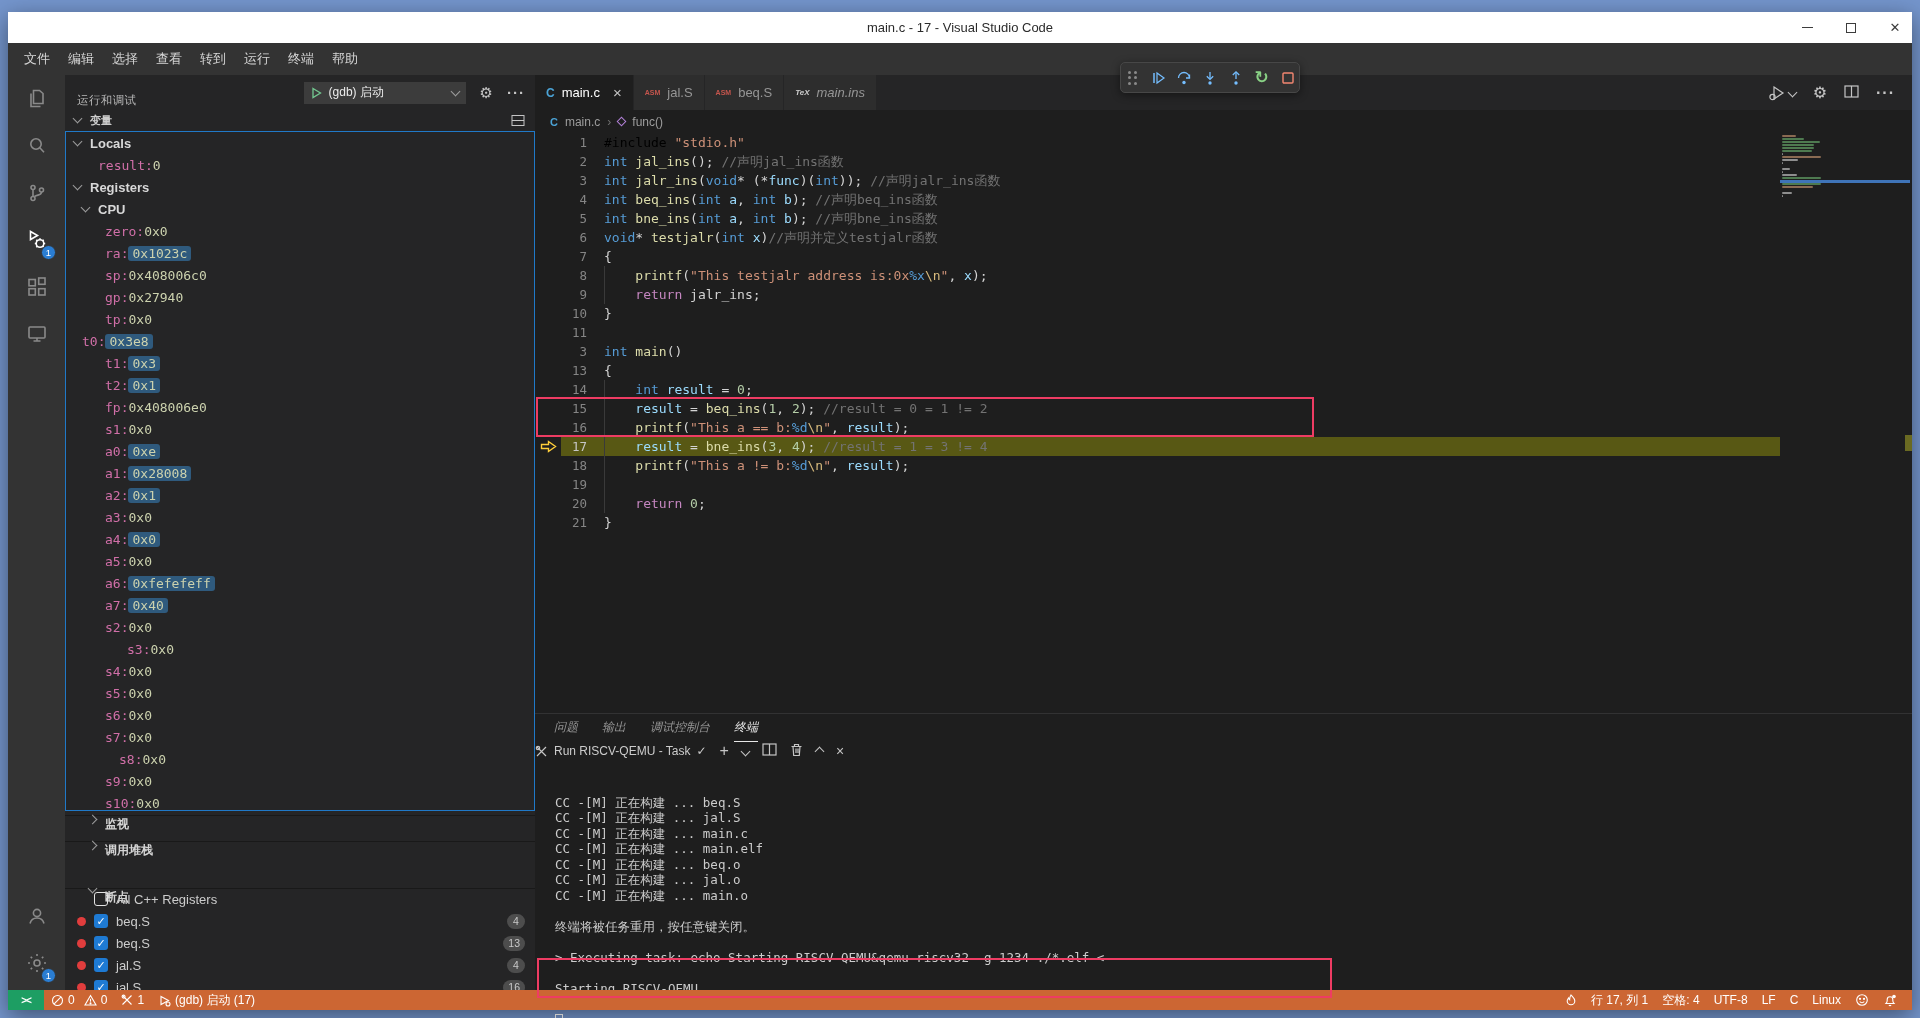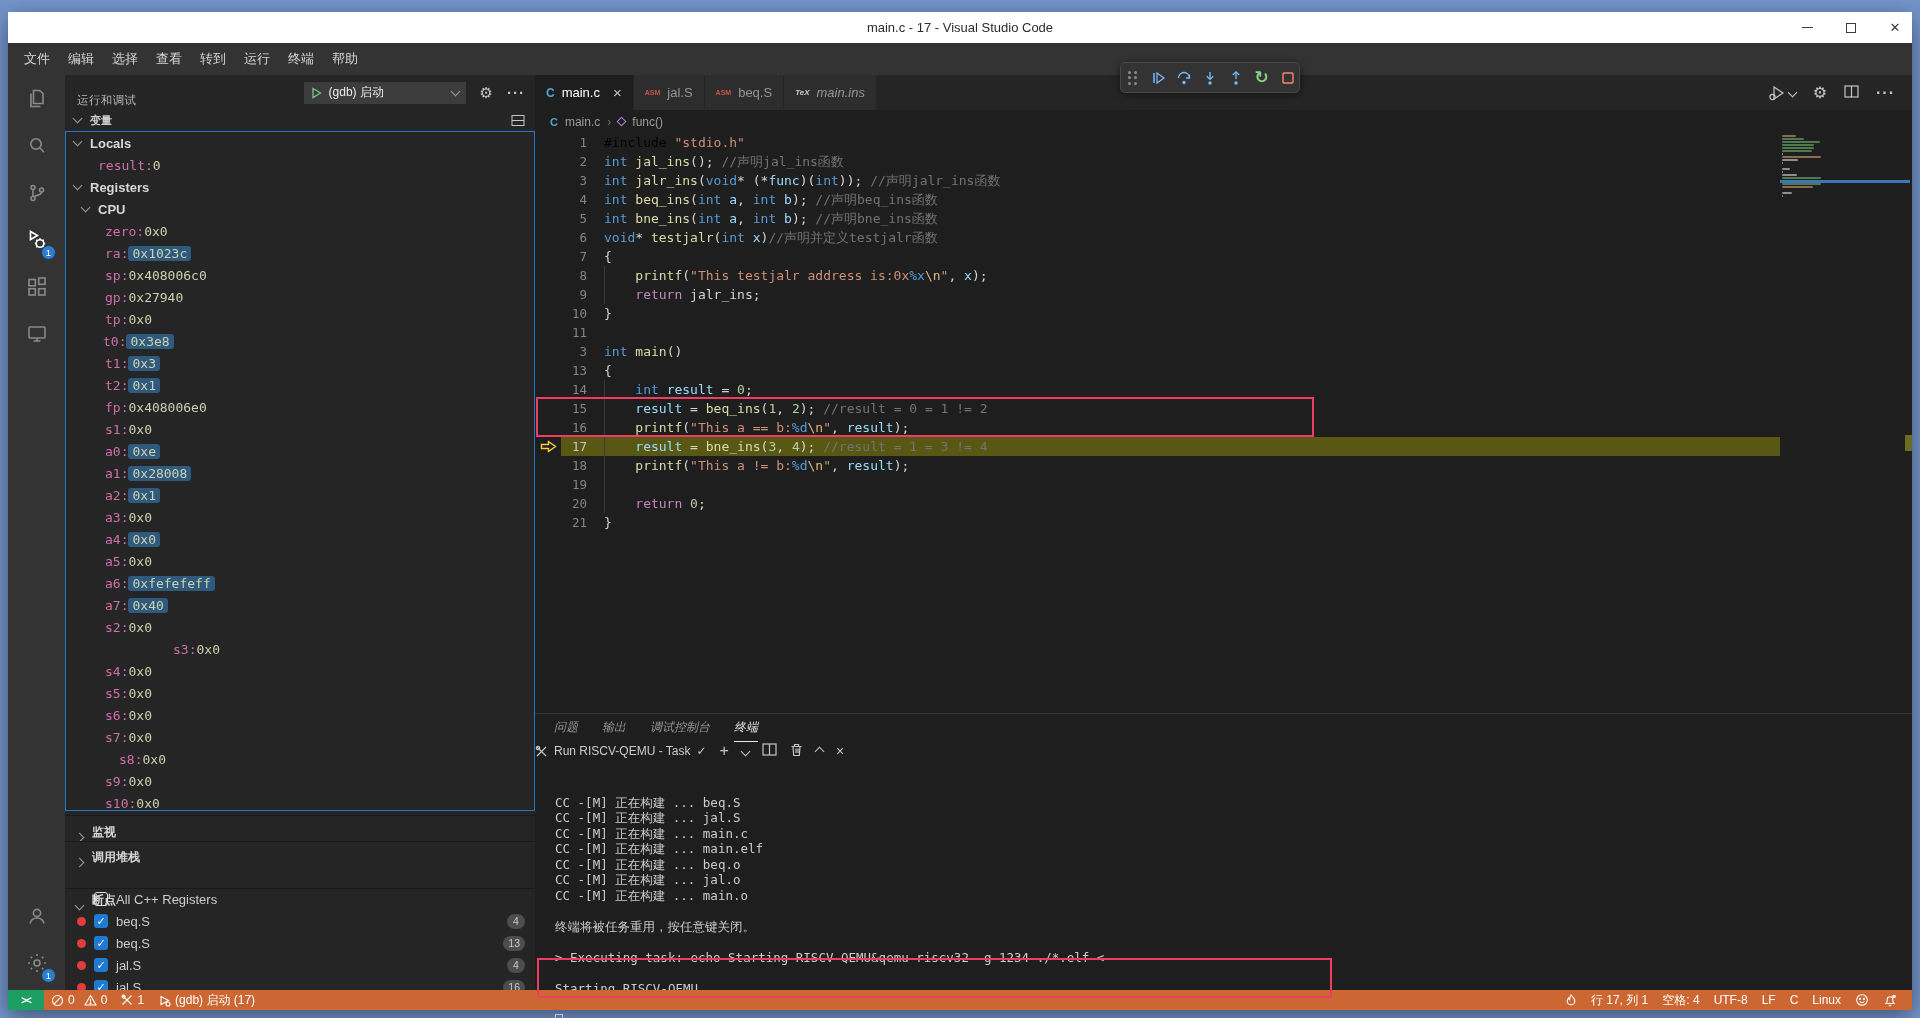--- a/index.html
+++ b/index.html
@@ -48,21 +48,21 @@
   .tree{position:absolute;top:56px;left:0;width:470px;height:680px;border:1px solid #2079c8;
     overflow:hidden;background:#252526;}
   .trow{height:22px;display:flex;align-items:center;font:13px "DejaVu Sans Mono",monospace;color:#cccccc;white-space:pre;}
   .tname{color:#d16fa8;}
   .tval{color:#ccd2ae;}
   .tval.hl{background:#2f5a7d;border-radius:3px;padding:0 4px;}
   .scopelbl{font:bold 13px "Liberation Sans","DejaVu Sans",sans-serif;color:#d8d8d8;}
   .cv{width:7px;height:7px;border-right:1.4px solid #9d9d9d;border-bottom:1.4px solid #9d9d9d;
     display:inline-block;transform:rotate(45deg);margin:-4px 9px 0 0;flex:none;}
   .cv.right{transform:rotate(-45deg);margin:0 9px 0 0;}
-  .sec{position:absolute;left:0;width:470px;display:flex;align-items:flex-end;padding-left:11px;
+  .sec{position:absolute;left:0;width:470px;display:flex;align-items:flex-start;padding-left:24px;
     background:#252526;font:bold 12px "Liberation Sans","DejaVu Sans",sans-serif;color:#d4d4d4;
     border-top:1px solid #191919;}
   #sec-watch{top:740px;height:26px;}
   #sec-callstack{top:766px;height:25px;}
   #sec-break{top:813px;height:21px;border-top:1px solid #191919;}
   #bplist{position:absolute;top:813px;left:0;width:470px;}
   .bprow{height:22px;display:flex;align-items:center;padding-left:12px;gap:8px;font-size:13px;
     color:#cccccc;position:relative;}
   .bpdot{width:9px;height:9px;border-radius:50%;background:#e13d3d;flex:none;}
   .bpcheck{width:14px;height:14px;background:#1e7ad3;border-radius:3px;color:#fff;font-size:11px;
@@ -263,35 +263,35 @@
         <div class="tree" id="tree">
             <div class="trow" style="padding-left: 8px;"><span class="cv"></span><span class="scopelbl">Locals</span></div>
             <div class="trow" style="padding-left: 32px;"><span class="tname">result:</span> <span class="tval">0</span></div>
             <div class="trow" style="padding-left: 8px;"><span class="cv"></span><span class="scopelbl">Registers</span></div>
             <div class="trow" style="padding-left: 16px;"><span class="cv"></span><span class="scopelbl">CPU</span></div>
             <div class="trow" style="padding-left: 39px;"><span class="tname">zero:</span> <span class="tval">0x0</span></div>
             <div class="trow" style="padding-left: 39px;"><span class="tname">ra:</span> <span class="tval hl">0x1023c</span></div>
             <div class="trow" style="padding-left: 39px;"><span class="tname">sp:</span> <span class="tval">0x408006c0</span></div>
             <div class="trow" style="padding-left: 39px;"><span class="tname">gp:</span> <span class="tval">0x27940</span></div>
             <div class="trow" style="padding-left: 39px;"><span class="tname">tp:</span> <span class="tval">0x0</span></div>
-            <div class="trow" style="padding-left: 37px;"><span class="tname">t0:</span> <span class="tval hl">0x3e8</span></div>
+            <div class="trow" style="padding-left: 16px;"><span class="tname">t0:</span> <span class="tval hl">0x3e8</span></div>
             <div class="trow" style="padding-left: 39px;"><span class="tname">t1:</span> <span class="tval hl">0x3</span></div>
             <div class="trow" style="padding-left: 39px;"><span class="tname">t2:</span> <span class="tval hl">0x1</span></div>
             <div class="trow" style="padding-left: 39px;"><span class="tname">fp:</span> <span class="tval">0x408006e0</span></div>
             <div class="trow" style="padding-left: 39px;"><span class="tname">s1:</span> <span class="tval">0x0</span></div>
             <div class="trow" style="padding-left: 39px;"><span class="tname">a0:</span> <span class="tval hl">0xe</span></div>
             <div class="trow" style="padding-left: 39px;"><span class="tname">a1:</span> <span class="tval hl">0x28008</span></div>
             <div class="trow" style="padding-left: 39px;"><span class="tname">a2:</span> <span class="tval hl">0x1</span></div>
             <div class="trow" style="padding-left: 39px;"><span class="tname">a3:</span> <span class="tval">0x0</span></div>
             <div class="trow" style="padding-left: 39px;"><span class="tname">a4:</span> <span class="tval hl">0x0</span></div>
             <div class="trow" style="padding-left: 39px;"><span class="tname">a5:</span> <span class="tval">0x0</span></div>
             <div class="trow" style="padding-left: 39px;"><span class="tname">a6:</span> <span class="tval hl">0xfefefeff</span></div>
             <div class="trow" style="padding-left: 39px;"><span class="tname">a7:</span> <span class="tval hl">0x40</span></div>
             <div class="trow" style="padding-left: 39px;"><span class="tname">s2:</span> <span class="tval">0x0</span></div>
-            <div class="trow" style="padding-left: 61px; margin-left: 46px;"><span class="tname">s3:</span> <span class="tval">0x0</span></div>
+            <div class="trow" style="padding-left: 61px;"><span class="tname">s3:</span> <span class="tval">0x0</span></div>
             <div class="trow" style="padding-left: 39px;"><span class="tname">s4:</span> <span class="tval">0x0</span></div>
             <div class="trow" style="padding-left: 39px;"><span class="tname">s5:</span> <span class="tval">0x0</span></div>
             <div class="trow" style="padding-left: 39px;"><span class="tname">s6:</span> <span class="tval">0x0</span></div>
             <div class="trow" style="padding-left: 39px;"><span class="tname">s7:</span> <span class="tval">0x0</span></div>
             <div class="trow" style="padding-left: 53px;"><span class="tname">s8:</span> <span class="tval">0x0</span></div>
             <div class="trow" style="padding-left: 39px;"><span class="tname">s9:</span> <span class="tval">0x0</span></div>
             <div class="trow" style="padding-left: 39px;"><span class="tname">s10:</span> <span class="tval">0x0</span></div>
           </div>
 
         <div class="sec" id="sec-watch">

